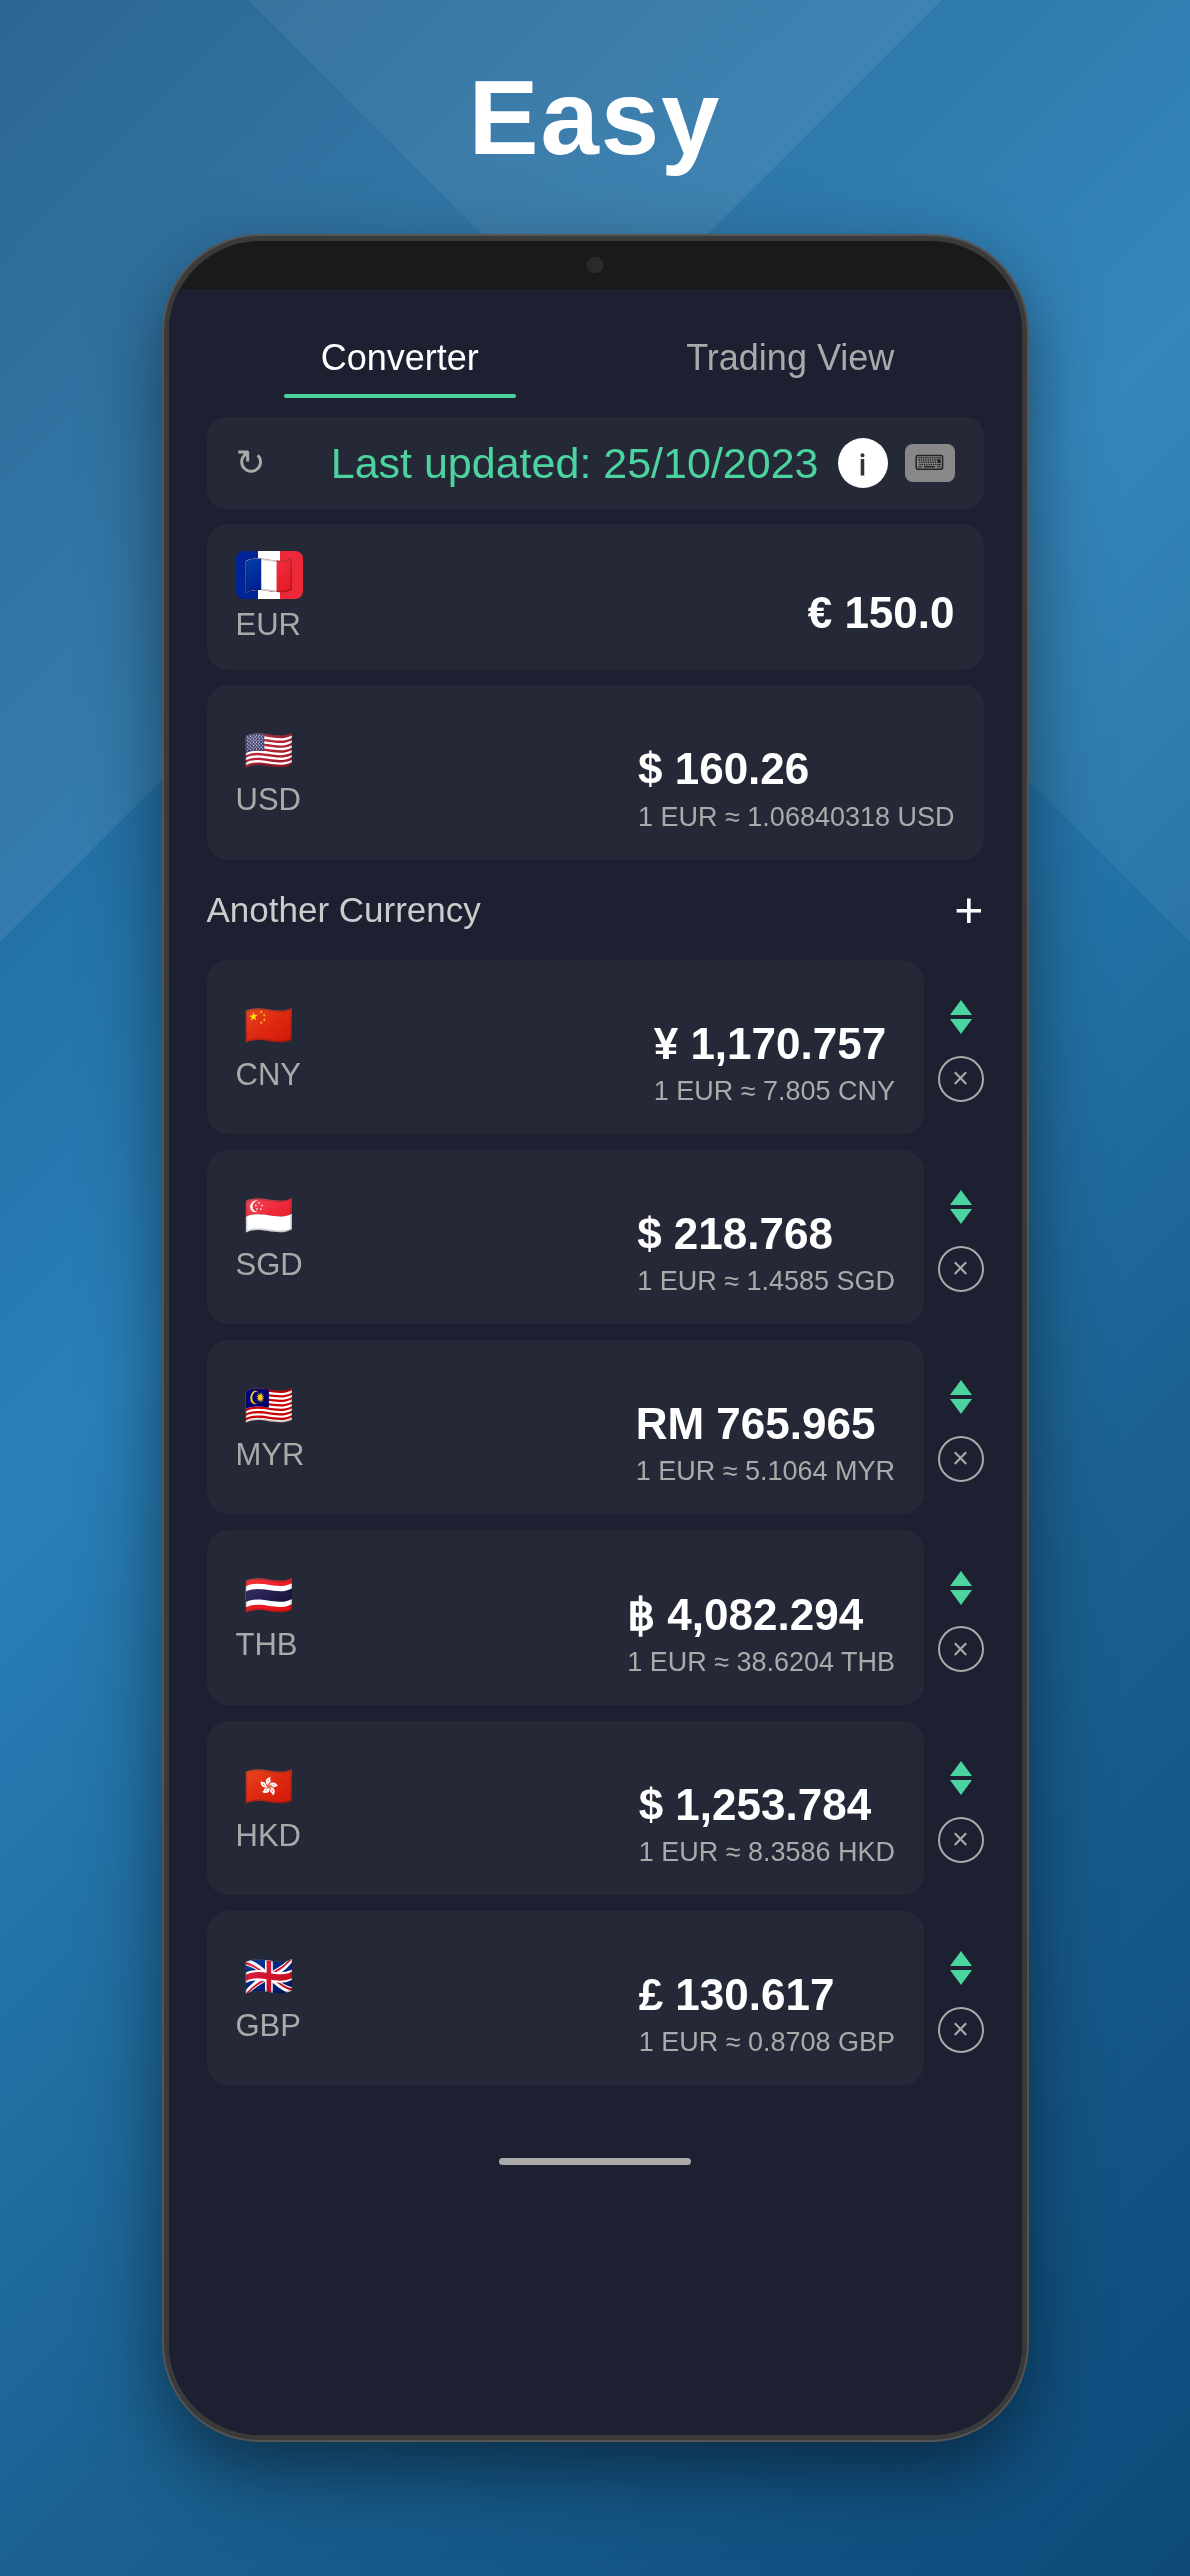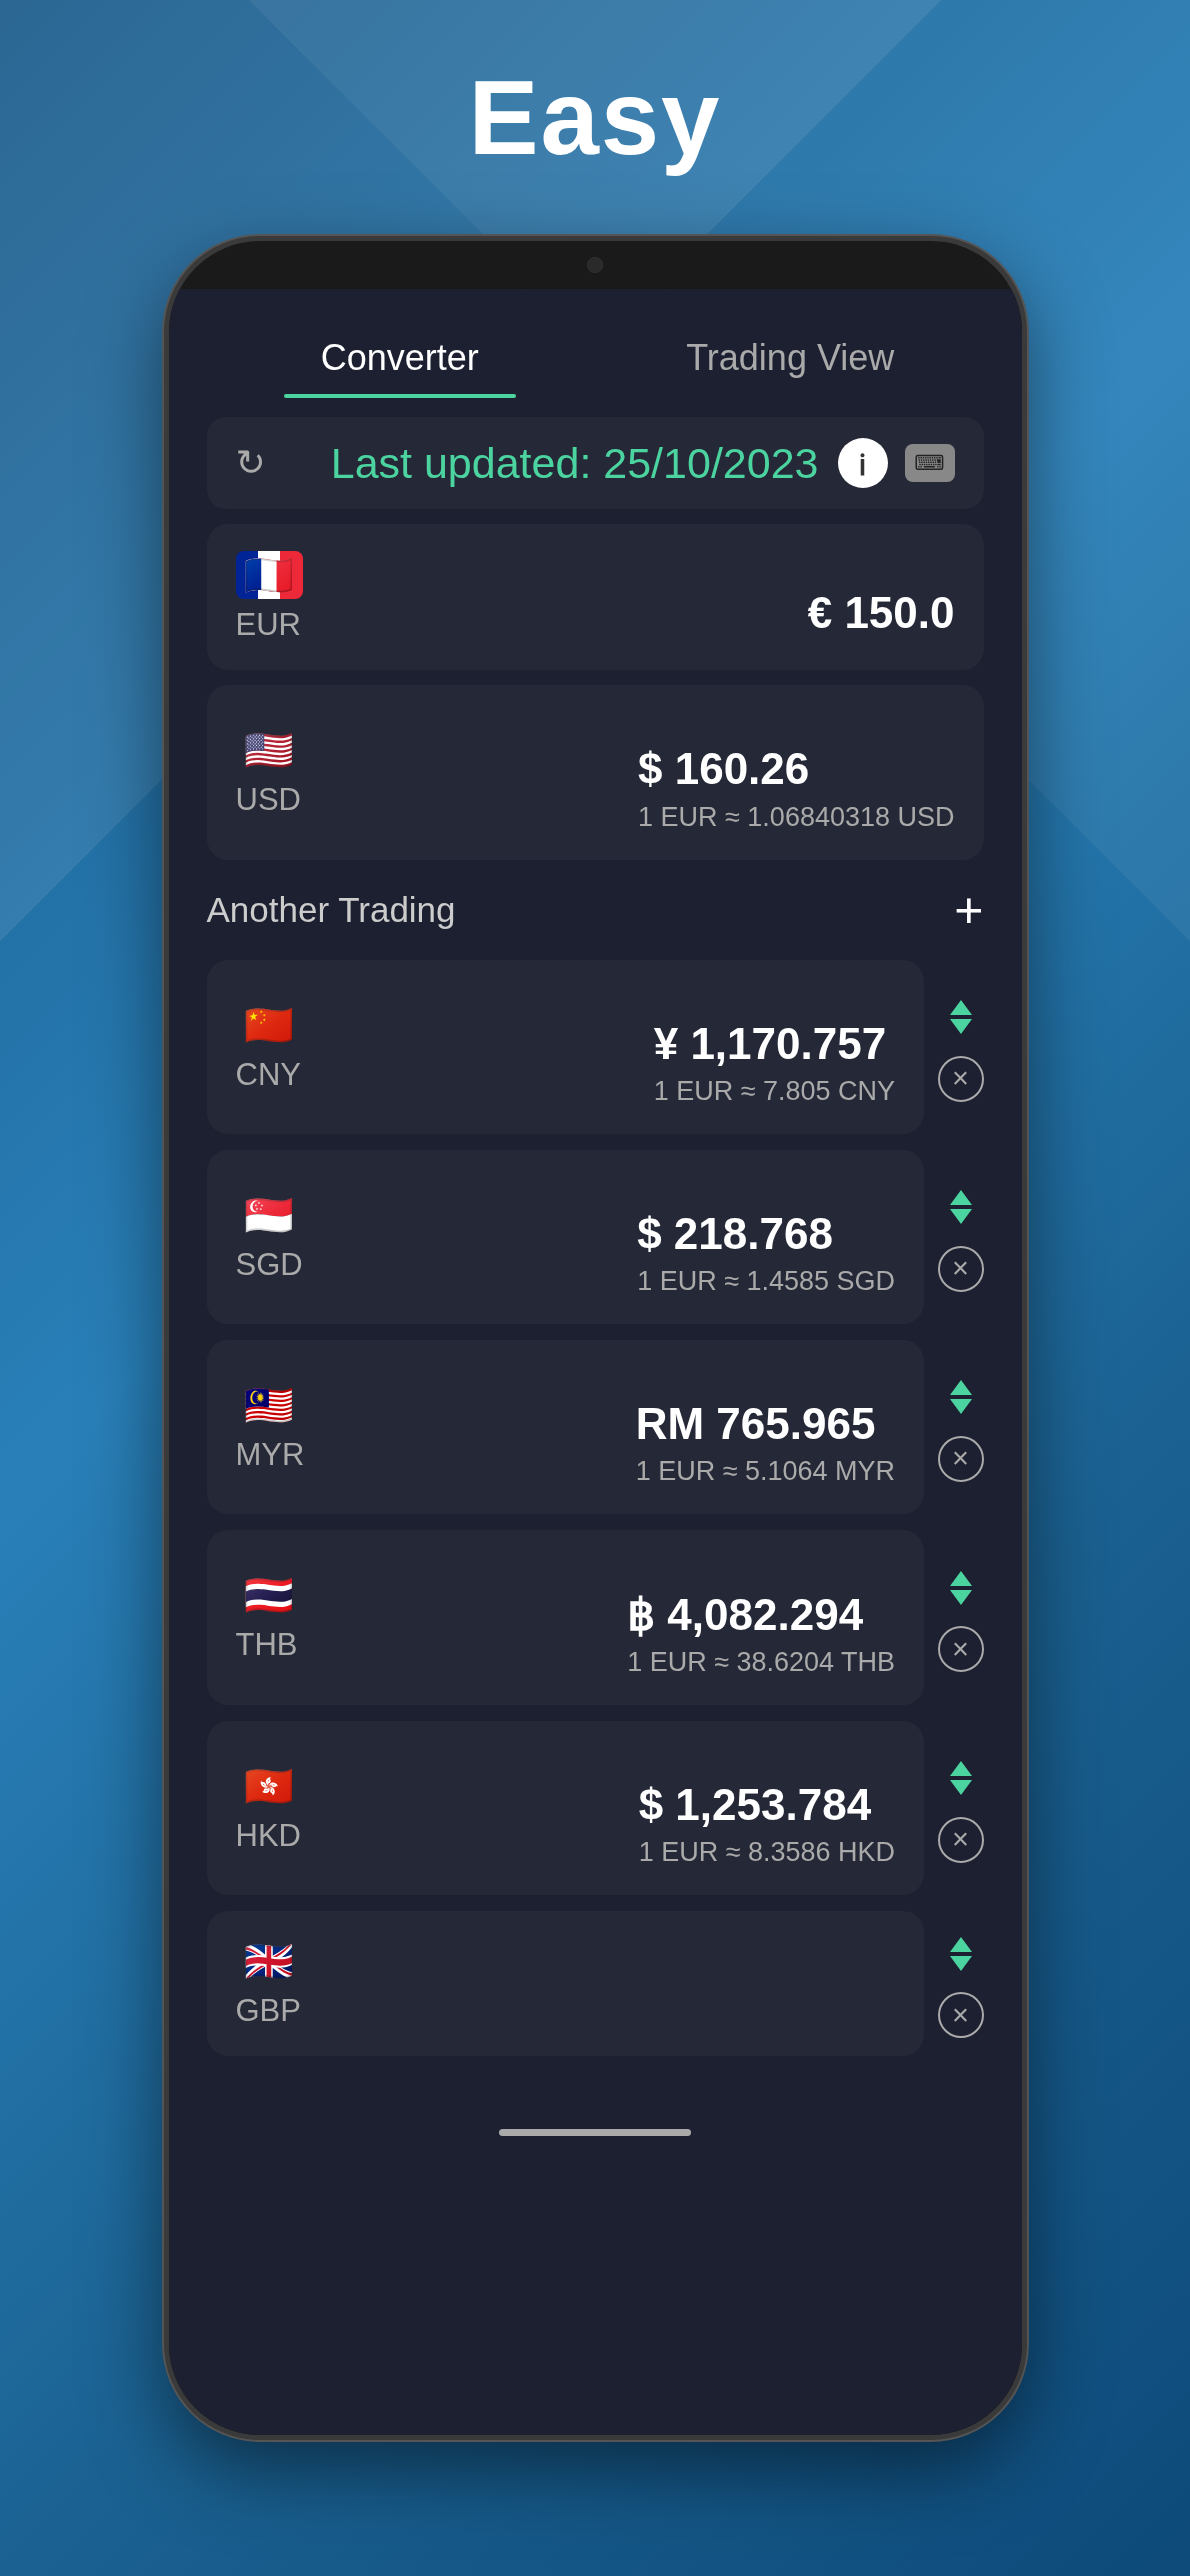--- a/index.html
+++ b/index.html
@@ -394,21 +394,21 @@
           <div class="flag">🇺🇸</div>
           <div class="currency-code">USD</div>
         </div>
         <div class="currency-right">
           <div class="currency-amount">$ 160.26</div>
           <div class="exchange-rate">1 EUR ≈ 1.06840318 USD</div>
         </div>
       </div>
 
       <div class="add-currency-row">
-        <div class="add-currency-label">Another Trading</div>
+        <div class="add-currency-label">Another Currency</div>
         <div class="add-btn">+</div>
       </div>
 
       <div>
 
         <div style="display:flex; align-items:center; gap:13.4px; margin-bottom:15.3px;">
           <div class="currency-card-main">
             <div class="currency-left">
               <div class="flag">🇨🇳</div>
               <div class="currency-code">CNY</div>
@@ -506,20 +506,24 @@
             <div class="close-btn">×</div>
           </div>
         </div>
 
         <div style="display:flex; align-items:center; gap:13.4px; margin-bottom:15.3px;">
           <div class="currency-card-main">
             <div class="currency-left">
               <div class="flag">🇬🇧</div>
               <div class="currency-code">GBP</div>
             </div>
+            <div class="currency-right">
+              <div class="currency-amount">£ 130.617</div>
+              <div class="exchange-rate">1 EUR ≈ 0.8708 GBP</div>
+            </div>
           </div>
           <div class="controls-col">
             <div class="up-down-btn">
               <div class="arrow-up"></div>
               <div class="arrow-down"></div>
             </div>
             <div class="close-btn">×</div>
           </div>
         </div>
 

